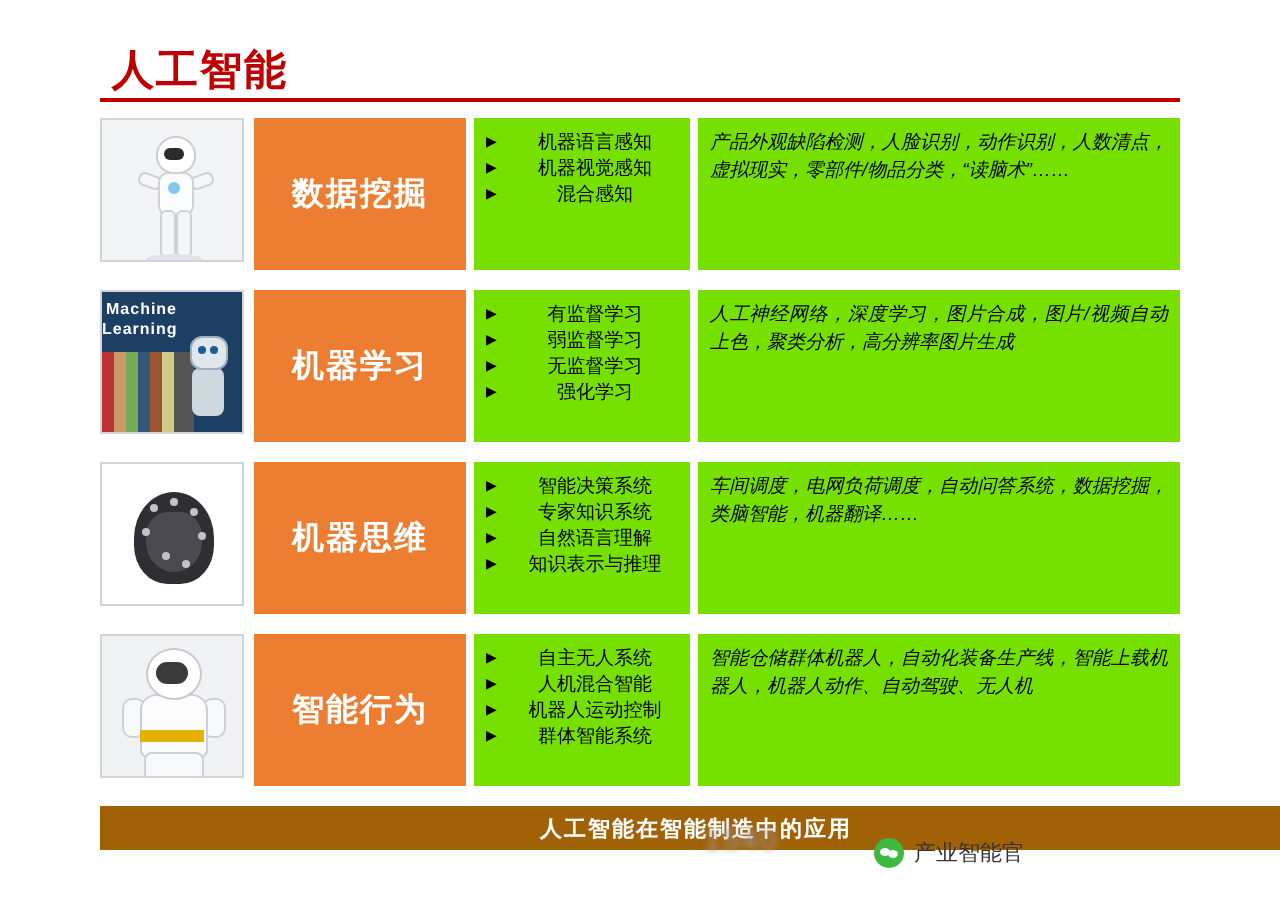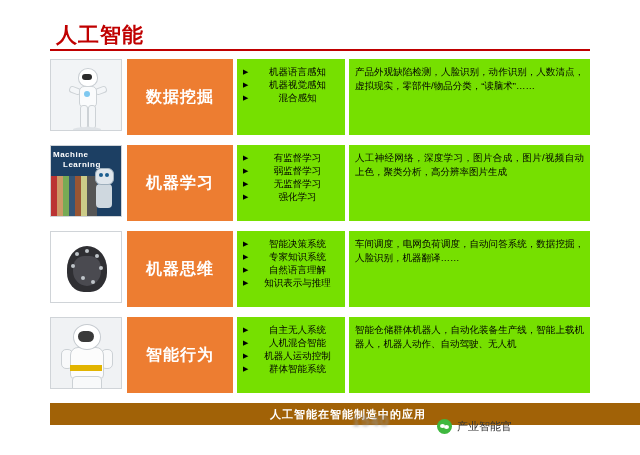--- a/index.html
+++ b/index.html
@@ -104,20 +104,21 @@
   .detail {
     flex: 1 1 auto;
     margin-left: 4px;
     background: #76e000;
     padding: 6px 6px 4px 6px;
     box-sizing: border-box;
     font-size: 9.5px;
     line-height: 14px;
     color: #000000;
     text-align: justify;
+    font-style: italic;
   }
   
   #footer {
     position: absolute;
     left: 50px;
     top: 403px;
     width: 596px;
     height: 22px;
     background: #a16207;
     color: #ffffff;
@@ -186,21 +187,21 @@
   .rb-arm-l { position:absolute; left:18px; top:27px; width:10px; height:5px; border-radius:3px; background:#f4f6f8; border:1px solid #cdd2d6; transform:rotate(20deg);}
   .rb-arm-r { position:absolute; left:44px; top:27px; width:10px; height:5px; border-radius:3px; background:#f4f6f8; border:1px solid #cdd2d6; transform:rotate(-20deg);}
   .rb-leg-l { position:absolute; left:29px; top:45px; width:6px; height:22px; border-radius:3px; background:#f4f6f8; border:1px solid #cdd2d6;}
   .rb-leg-r { position:absolute; left:37px; top:45px; width:6px; height:22px; border-radius:3px; background:#f4f6f8; border:1px solid #cdd2d6;}
   .rb-shadow { position:absolute; left:22px; top:67px; width:28px; height:5px; border-radius:50%; background:#dfe3e7;}
   
   .ml-bg { position:absolute; inset:0; background:#1c3f63; }
   .ml-books { position:absolute; left:0; top:30px; width:46px; height:46px; background:
      linear-gradient(90deg,#b33 0 6px,#c96 6px 12px,#7a5 12px 18px,#357 18px 24px,#953 24px 30px,#cc8 30px 36px,#555 36px 46px);}
   .ml-text1 { position:absolute; left:2px; top:4px; font-size:8px; color:#ffffff; font-weight:bold; letter-spacing:0.5px;}
-  .ml-text2 { position:absolute; left:12px; top:14px; font-size:8px; color:#ffffff; font-weight:bold; letter-spacing:0.5px;}
+  .ml-text2 { position:absolute; left:0; top:14px; font-size:8px; color:#ffffff; font-weight:bold; letter-spacing:0.5px;}
   .ml-rob-head { position:absolute; left:44px; top:22px; width:17px; height:15px; border-radius:6px; background:#dfe6ec; border:1px solid #9fb0bd;}
   .ml-rob-eye1 { position:absolute; left:48px; top:27px; width:4px; height:4px; border-radius:50%; background:#1b5e8f;}
   .ml-rob-eye2 { position:absolute; left:54px; top:27px; width:4px; height:4px; border-radius:50%; background:#1b5e8f;}
   .ml-rob-body { position:absolute; left:45px; top:38px; width:16px; height:24px; border-radius:4px; background:#cfd8df;}
   
   .br-bg { position:absolute; inset:0; background:#ffffff; }
   .br-head { position:absolute; left:16px; top:14px; width:40px; height:46px; border-radius:50% 50% 42% 42%; background:#2f2f33;}
   .br-face { position:absolute; left:22px; top:24px; width:28px; height:30px; border-radius:40% 40% 50% 50%; background:#4a4a50;}
   .br-dot { position:absolute; width:4px; height:4px; border-radius:50%; background:#bfc4c9;}
   
@@ -283,21 +284,21 @@
     </div>
     <div class="label">机器思维</div>
     <div class="bullets">
       <ul>
         <li>智能决策系统</li>
         <li>专家知识系统</li>
         <li>自然语言理解</li>
         <li>知识表示与推理</li>
       </ul>
     </div>
-    <div class="detail">车间调度，电网负荷调度，自动问答系统，数据挖掘，人脸识别，机器翻译……</div>
+    <div class="detail">车间调度，电网负荷调度，自动问答系统，数据挖掘，类脑智能，机器翻译……</div>
   </div>
 
   <div class="row" id="row3">
     <div class="thumb">
       <div class="as-bg"></div>
       <div class="as-arm-l"></div>
         <div class="as-arm-r"></div>
       <div class="as-body"></div>
         <div class="as-belt"></div>
       <div class="as-legs"></div>

